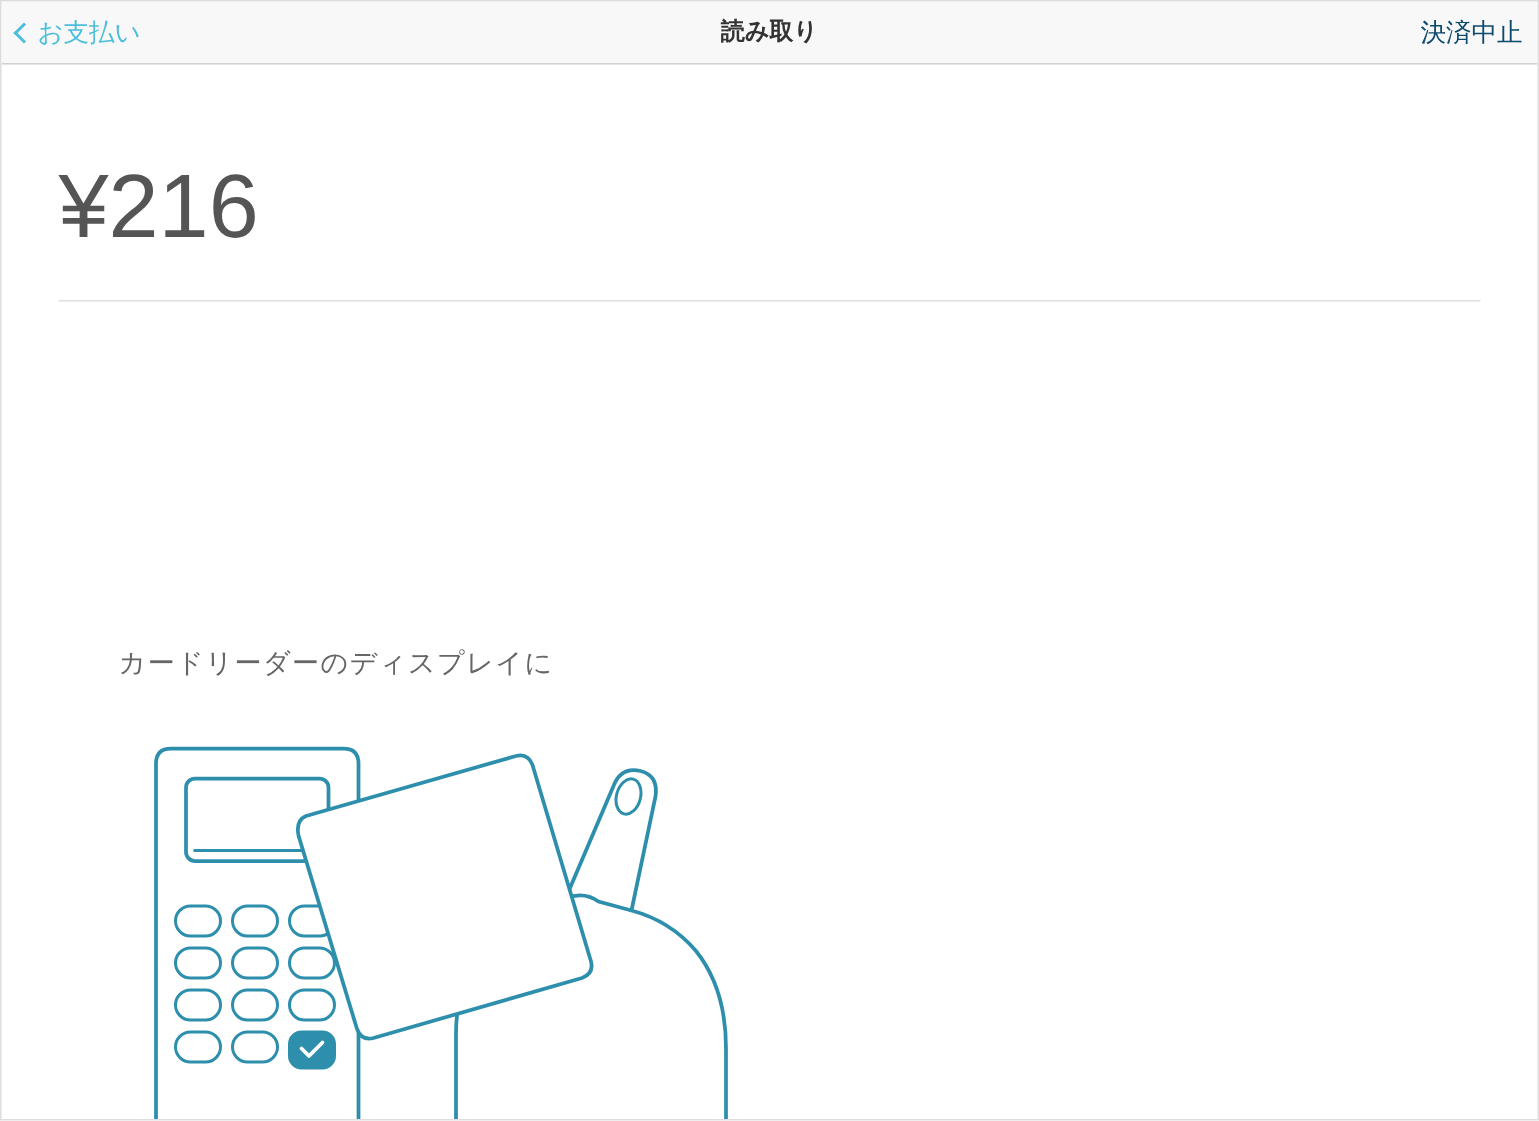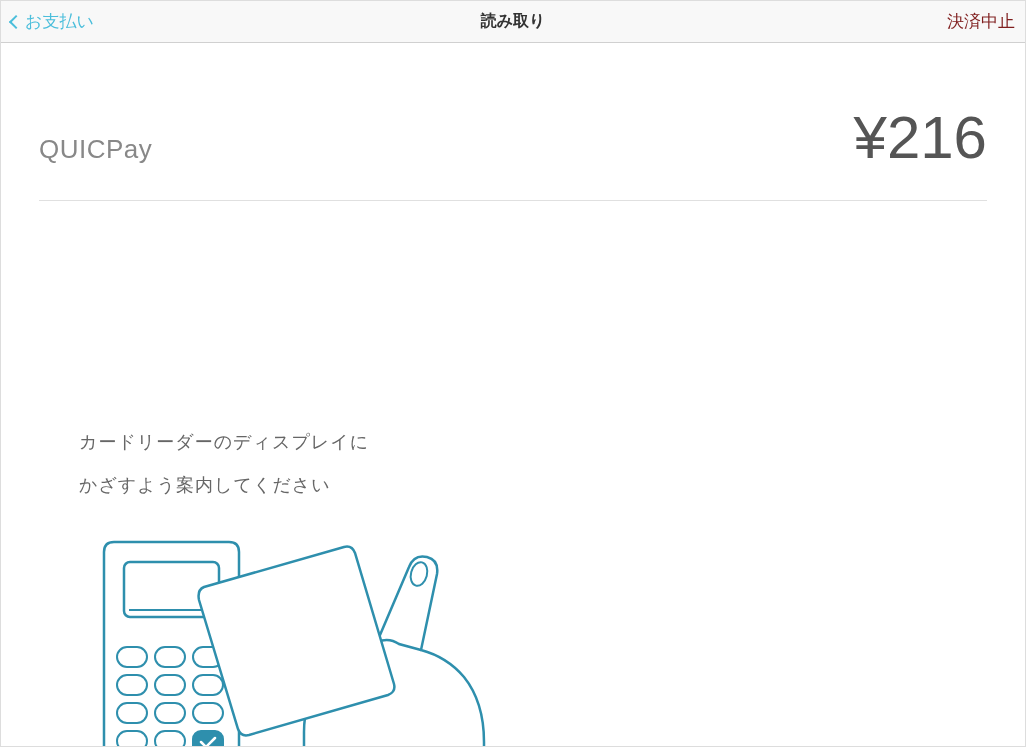--- a/index.html
+++ b/index.html
@@ -43,21 +43,21 @@
     }
     .header-title {
       font-size: 16px;
       font-weight: 600;
       color: #333;
       position: absolute;
       left: 50%;
       transform: translateX(-50%);
     }
     .header-right {
-      color: #7f1d1d;
+      color: #0c4a6e;
       font-size: 17px;
       cursor: pointer;
     }
     .content {
       padding: 60px 38px 0 38px;
     }
     .payment-row {
       display: flex;
       justify-content: space-between;
       align-items: baseline;
@@ -110,28 +110,26 @@
   <div class="header-left">
     <span class="chevron-left"></span>
     <span>お支払い</span>
   </div>
   <div class="header-title">読み取り</div>
   <div class="header-right">決済中止</div>
 </div>
 
 <div class="content">
   <div class="payment-row">
-    <div class="payment-method">QUICPay</div>
     <div class="payment-amount">¥216</div>
   </div>
 
   <div class="main-area">
     <div class="instruction-area">
       <div class="instruction-line">カードリーダーのディスプレイに</div>
-      <div class="instruction-line">かざすよう案内してください</div>
     </div>
 
     <div class="illustration-area">
       <svg class="reader-illustration" viewBox="0 0 420 310">
 
         <path d="M 35 20 Q 35 10 45 10 L 160 10 Q 170 10 170 20 L 170 265 Q 170 280 155 280 L 50 280 Q 35 280 35 265 Z" fill="none" stroke="#2E8FAD" stroke-width="2.5"></path>
 
         <rect x="55" y="30" width="95" height="55" rx="6" fill="none" stroke="#2E8FAD" stroke-width="2.5"></rect>
 
         <line x1="60" y1="78" x2="145" y2="78" stroke="#2E8FAD" stroke-width="2"></line>

